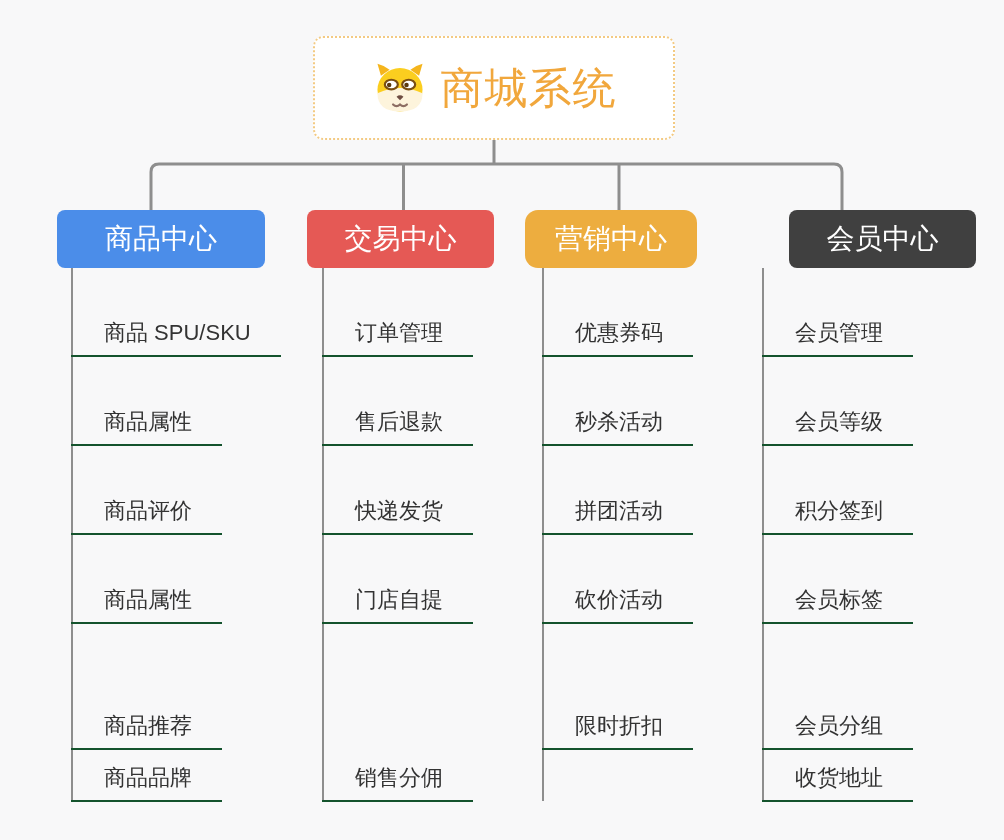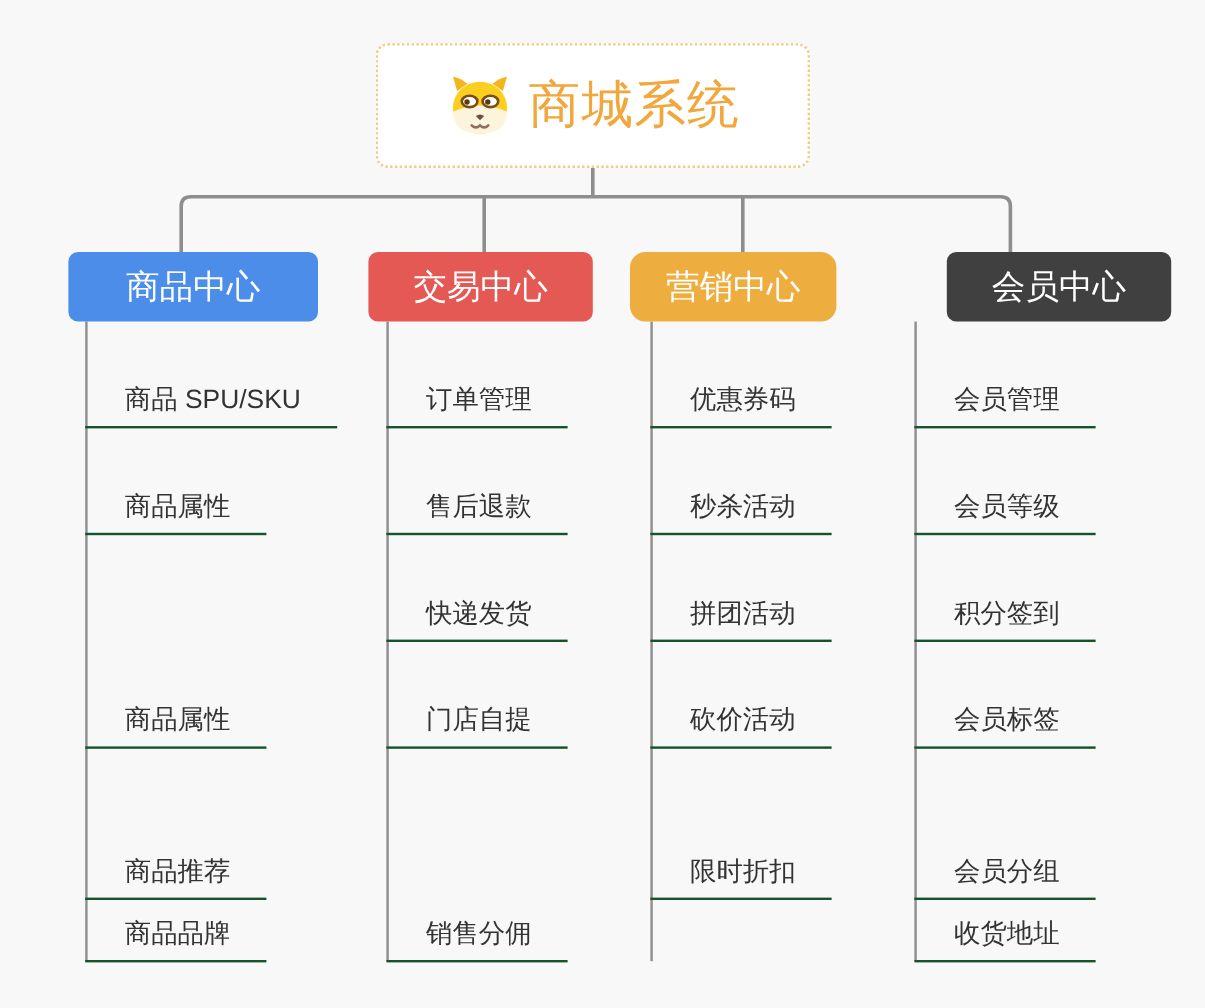--- a/index.html
+++ b/index.html
@@ -92,20 +92,21 @@
     <span class="root-title">商城系统</span>
   </div>
 
   <div class="branch bx0">商品中心</div>
   <div class="branch bx1">交易中心</div>
   <div class="branch bx2">营销中心</div>
   <div class="branch bx3">会员中心</div>
 
   <div class="leaf lf0 r0">商品 SPU/SKU</div>
   <div class="leaf lf0 r1">商品属性</div>
+  <div class="leaf lf0 r2">商品评价</div>
   <div class="leaf lf0 r3">商品属性</div>
   <div class="leaf lf0 r4">商品推荐</div>
   <div class="leaf lf0 r5">商品品牌</div>
 
   <div class="leaf lf1 r0">订单管理</div>
   <div class="leaf lf1 r1">售后退款</div>
   <div class="leaf lf1 r2">快递发货</div>
   <div class="leaf lf1 r3">门店自提</div>
   <div class="leaf lf1 r5">销售分佣</div>
 

